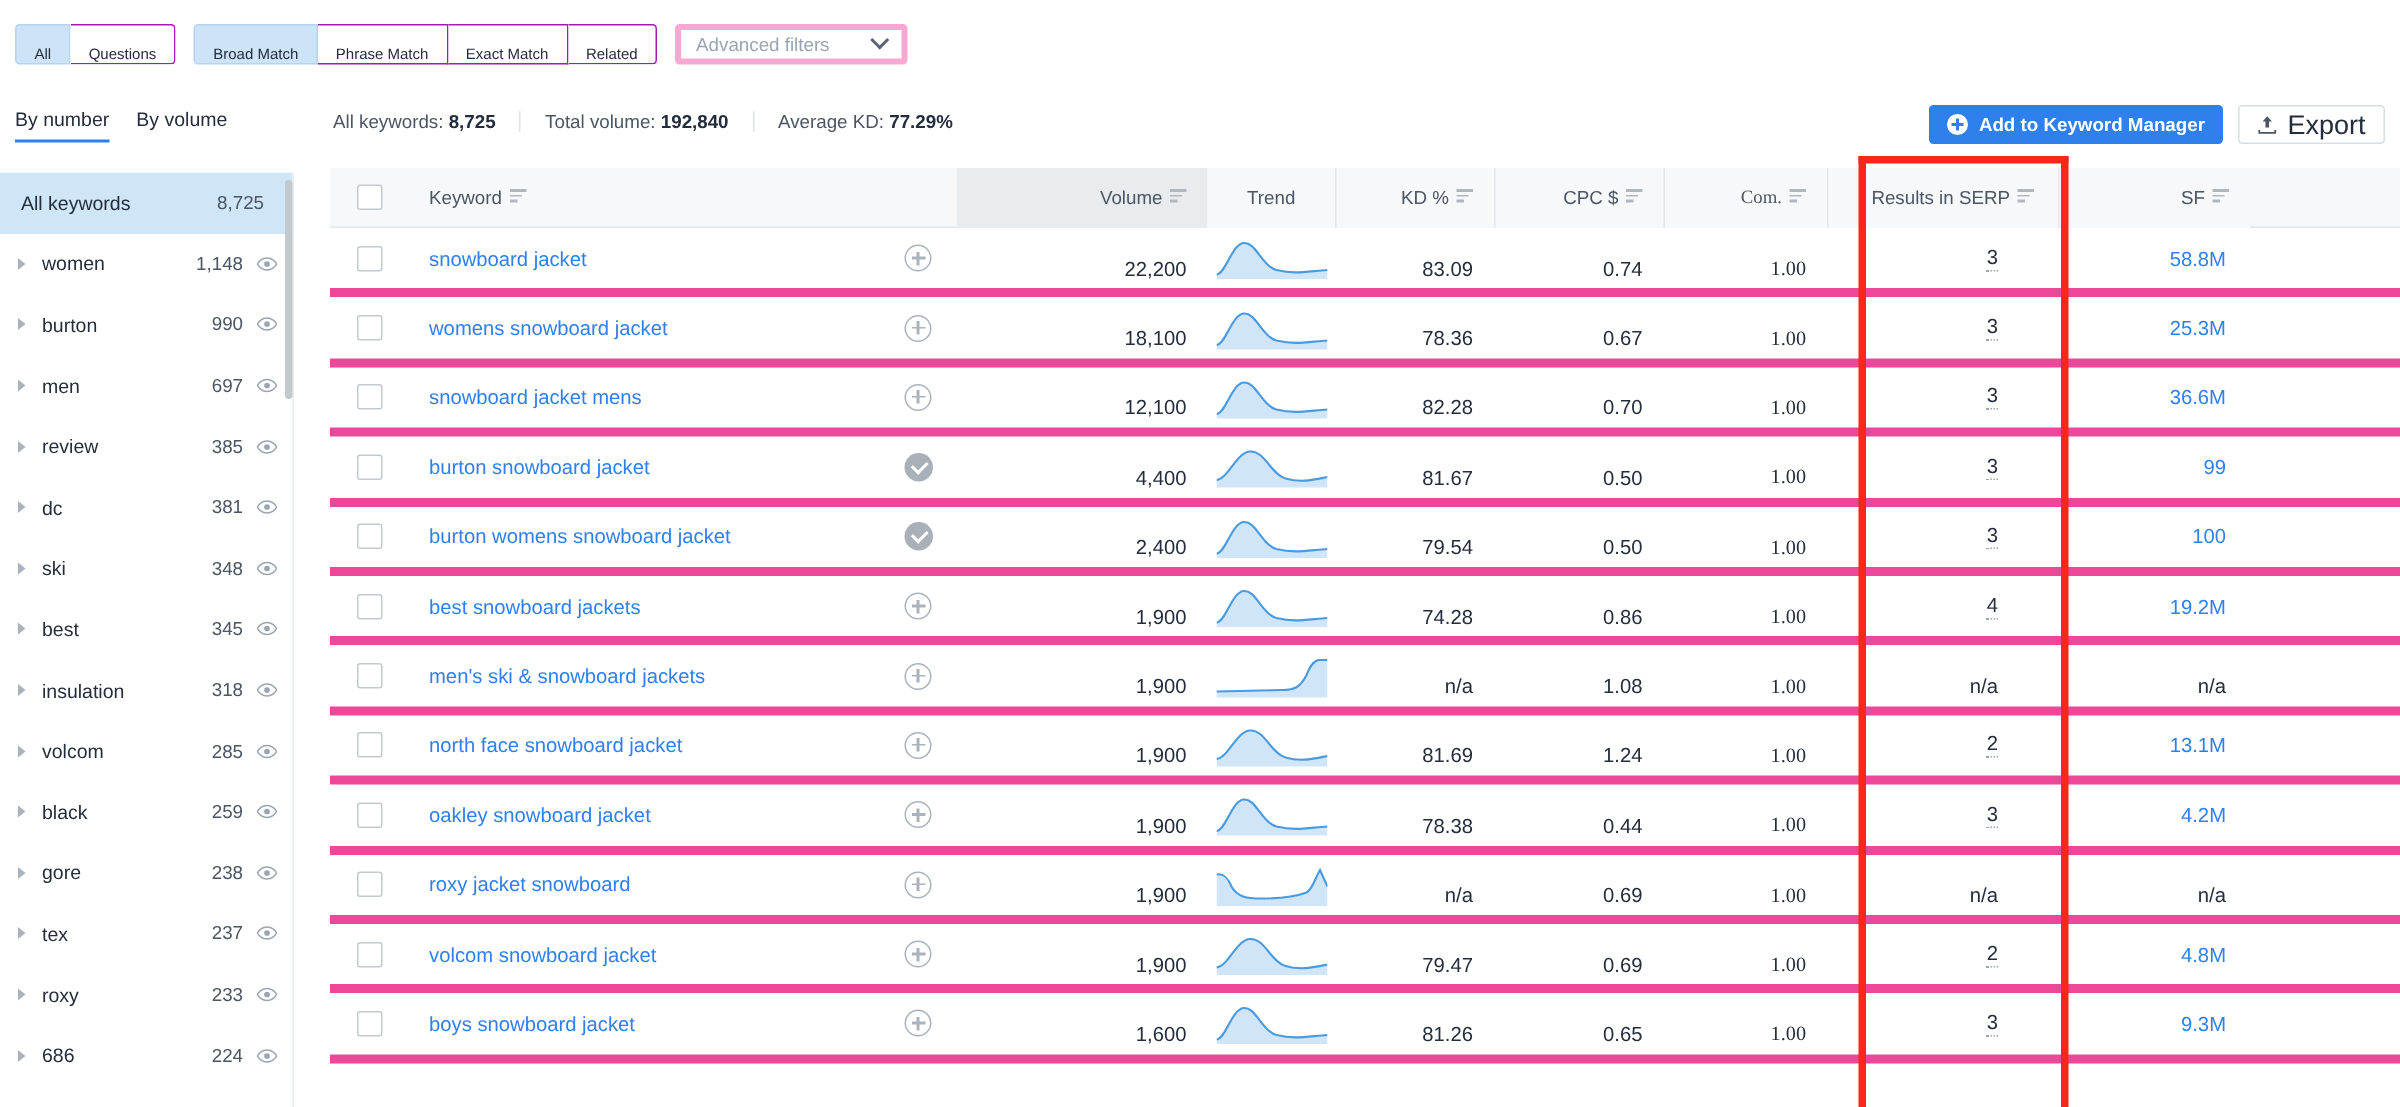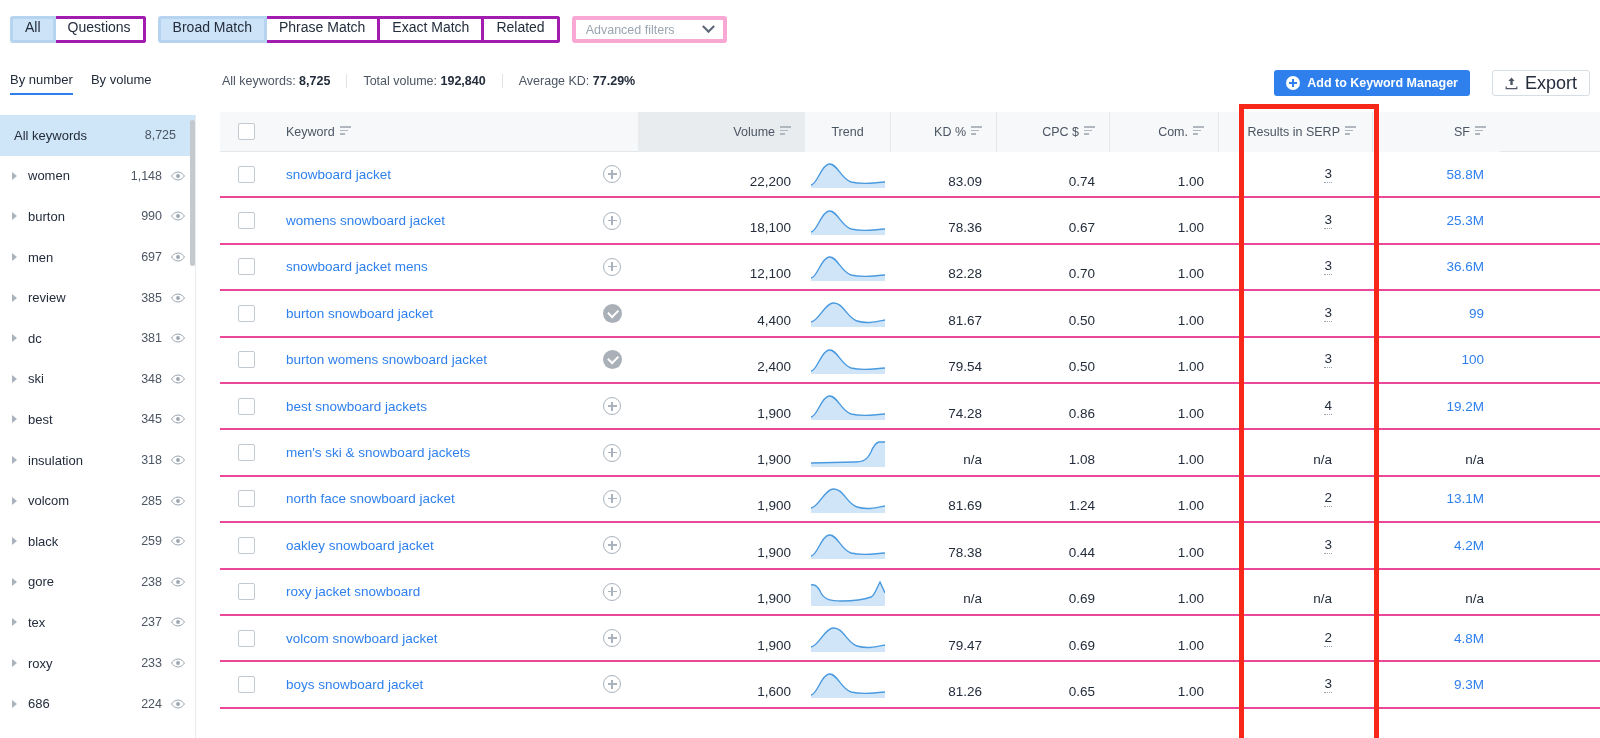--- a/index.html
+++ b/index.html
@@ -12,23 +12,23 @@
     color:#242d3c;
     overflow:hidden;
     position:relative;
   }
 
   
   #filter-bar { position:absolute; left:10px; top:16px; display:flex; align-items:center; gap:12px; }
   .btn-group { display:flex; }
   .seg {
     height:27px; padding:0 12px;
-    display:flex; align-items:flex-start; justify-content:center;
-    border:3px solid #a21caf; background:#fff; color:#242d3c;
-    font-size:14px; white-space:nowrap; cursor:pointer;
+    display:flex; align-items:flex-end; justify-content:center;
+    border:1px solid #a21caf; background:#fff; color:#242d3c;
+    font-size:10px; white-space:nowrap; cursor:pointer;
   }
   .seg + .seg { border-left:none; }
   .btn-group .seg:first-child { border-radius:3px 0 0 3px; }
   .btn-group .seg:last-child  { border-radius:0 3px 3px 0; }
   .btn-group .seg:only-child  { border-radius:3px; }
   .seg.active { background:#cde3f7; border-color:#b6d4ef; }
 
   #advanced-filters {
     height:27px; width:155px; border:4px solid #f9a8d4; border-radius:3px;
     background:#fff; display:flex; align-items:center; padding:0 10px;
@@ -42,21 +42,21 @@
   #view-toggle { position:absolute; left:10px; top:2px; display:flex; gap:18px; }
   .view-tab { font-size:13px; color:#242d3c; cursor:pointer; padding-bottom:6px; }
   .view-tab.active { border-bottom:2px solid #2f80ed; }
 
   #summary { position:absolute; left:222px; top:4px; display:flex; align-items:center; gap:0; font-size:12.5px; color:#4b5563; }
   #summary .item { padding:0 16px; }
   #summary .item:first-child { padding-left:0; }
   #summary .sep { width:1px; height:14px; background:#dfe3e8; }
   #summary b { color:#242d3c; font-weight:bold; }
 
-  #actions { position:absolute; right:10px; top:0px; display:flex; gap:22px; align-items:center; }
+  #actions { position:absolute; right:10px; top:0px; display:flex; gap:10px; align-items:center; }
   #add-to-kw-manager {
     height:26px; background:#2f80ed; color:#fff; border-radius:3px;
     display:flex; align-items:center; gap:7px; padding:0 12px; font-size:12.5px; cursor:pointer;
     font-weight:bold;
   }
   .plus-circle { width:14px; height:14px; border-radius:50%; background:#fff; position:relative; flex:none; }
   .plus-circle:before, .plus-circle:after { content:""; position:absolute; background:#2f80ed; }
   .plus-circle:before { left:3px; right:3px; top:6px; height:2px; }
   .plus-circle:after { top:3px; bottom:3px; left:6px; width:2px; }
   #export-button {
@@ -69,31 +69,31 @@
   .side-item { height:40.6px; display:flex; align-items:center; padding:0 10px 0 12px; font-size:13px; color:#242d3c; cursor:pointer;}
   .side-item.all { background:#cfe5f8; padding-left:14px; }
   .side-caret { width:0;height:0;border-left:5px solid #aab3bd;border-top:4px solid transparent;border-bottom:4px solid transparent; margin-right:11px; flex:none;}
   .side-label { flex:1; }
   .side-count { color:#4b5563; font-size:12.5px; margin-right:9px; }
   .eye { width:14px; flex:none; display:flex; align-items:center; justify-content:center; color:#9aa5b1; }
   #sidebar-scrollbar { position:absolute; left:190px; top:120px; width:5px; height:146px; background:#c4c9ce; border-radius:3px; }
 
   
   #table { position:absolute; left:220px; top:112px; width:1380px; }
-  .trow { display:flex; height:46.4px; align-items:center; border-bottom:2px solid #ec4899; }
+  .trow { display:flex; height:46.4px; align-items:center; border-bottom:6px solid #ec4899; }
   #thead { height:40px; background:#f7f8f9; border-bottom:1px solid #e4e8ec; align-items:center; display:flex; }
   #thead .cell { font-size:12.5px; color:#4b5563; height:40px; display:flex; align-items:center; }
   .cell { display:flex; align-items:center; padding:0 14px; height:100%; }
   .c-check   { width:52px; justify-content:center; padding:0; }
   .c-keyword { width:366px; }
   .c-volume  { width:167px; justify-content:flex-end; }
   .c-trend   { width:85px; justify-content:center; padding:0; }
   .c-kd      { width:106px; justify-content:flex-end; }
   .c-cpc     { width:113px; justify-content:flex-end; }
-  .c-com     { width:109px; justify-content:flex-end; }
+  .c-com     { width:109px; justify-content:flex-end;font-family:Liberation Serif, serif; }
   .c-sf      { width:128px; justify-content:flex-end; }
   .c-serp    { width:154px; justify-content:flex-end; padding-right:16px;}
   #thead .c-volume { background:#e9ecef; }
   #thead .c-sf, #thead .c-kd, #thead .c-cpc, #thead .c-com, #thead .c-serp, #thead .c-trend { background:#f7f8f9; }
   #thead .c-kd, #thead .c-cpc, #thead .c-com, #thead .c-sf, #thead .c-serp { border-left:1px solid #e4e8ec; }
 
   .sort-icon { display:inline-block; margin-left:5px; width:11px; }
   .sort-icon i { display:block; height:1.5px; background:#b0b7bf; margin-bottom:2px; }
   .sort-icon i:nth-child(1){ width:11px; } .sort-icon i:nth-child(2){ width:8px; } .sort-icon i:nth-child(3){ width:5px; }
 

